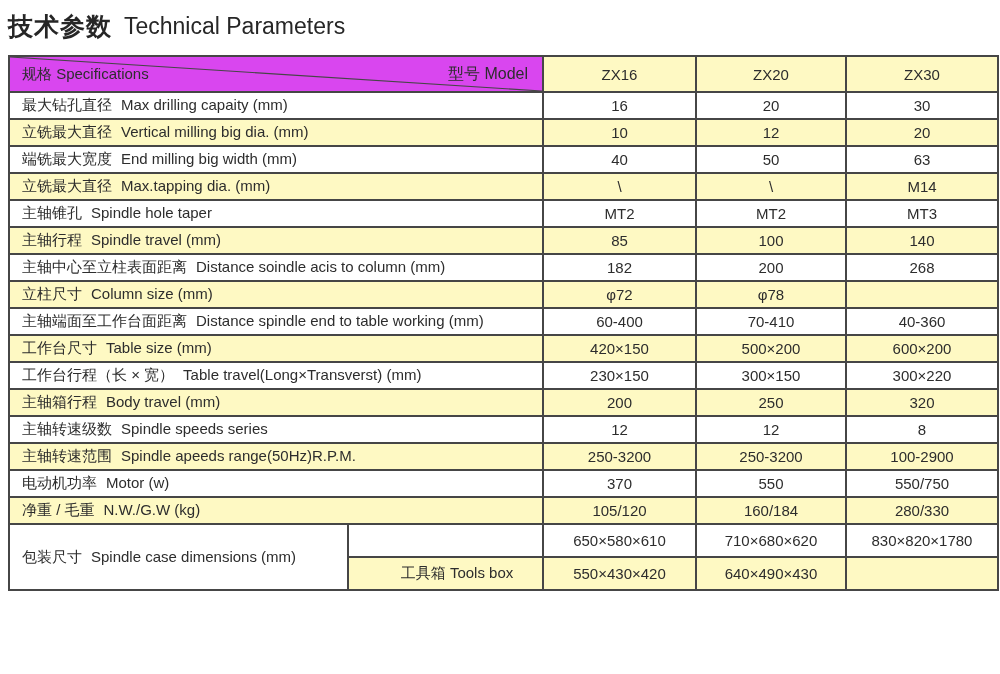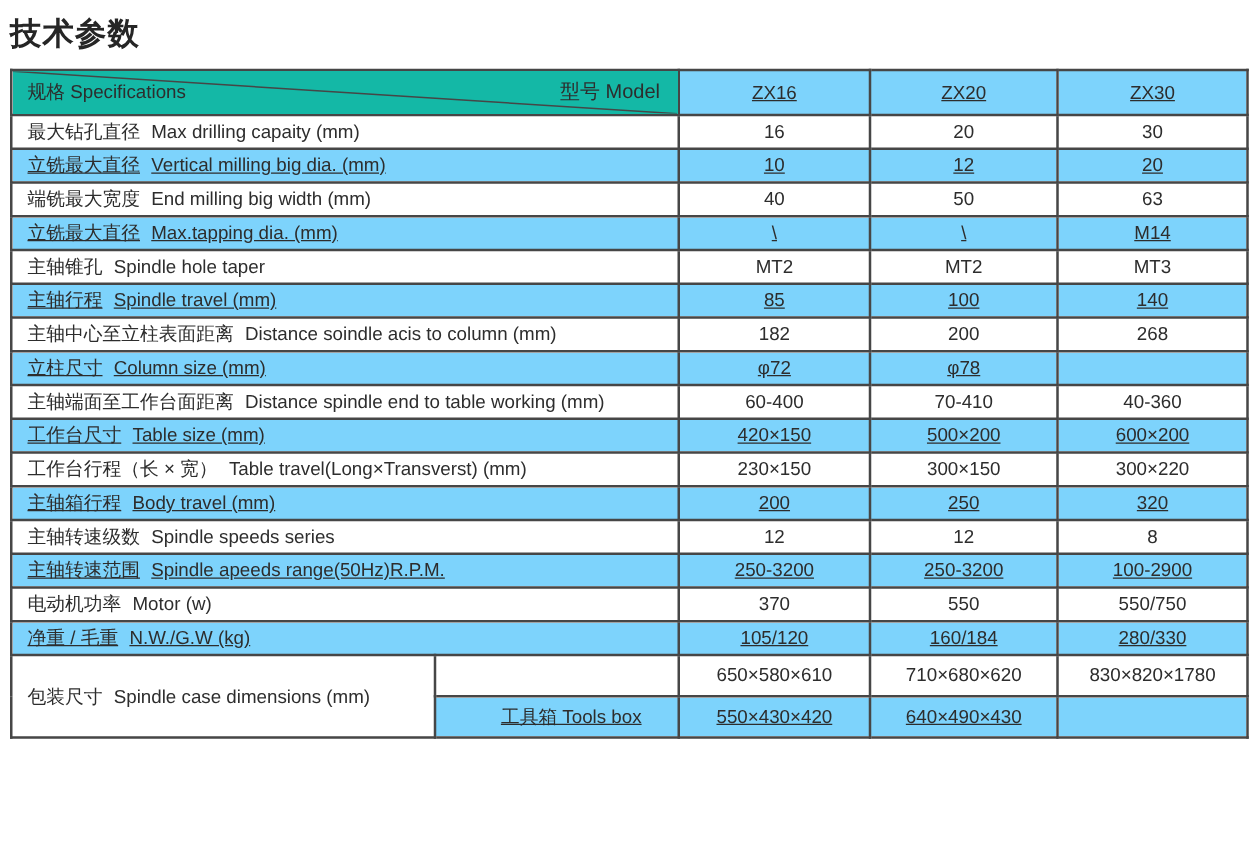--- a/index.html
+++ b/index.html
@@ -45,34 +45,34 @@
   table.params td {
     border: 2px solid #464646;
     font-size: 15px;
     color: #2d2d2d;
     overflow: hidden;
     white-space: nowrap;
   }
   tr.header-row { height: 30px; }
   tr.data-row   { height: 27px; }
   tr.pack-row   { height: 33px; }
-  td.gray { background: #7dd3fc; text-decoration: underline; }
+  td.gray { background: #fef9c3; }
   td.white { background: #ffffff; }
   td.label-cell {
     text-align: left;
     padding-left: 12px;
   }
   td.label-cell .zh { margin-right: 9px; }
   td.val-cell {
     text-align: center;
     padding: 0 2px;
   }
   td.spec-cell {
     position: relative;
-    background: #14b8a6;
+    background: #d946ef;
     padding: 17px;
     text-decoration: underline;
   }
   td.spec-cell svg {
     position: absolute;
     left: 0; top: 0;
     width: 100%; height: 100%;
     display: block;
   }
   .spec-label {
@@ -99,20 +99,21 @@
     padding-left: 24px;
   }
 </style>
 </head>
 <body>
 
 <div class="page">
 
   <h1 class="title">
     <span class="title-zh">技术参数</span>
+    <span class="title-en">Technical Parameters</span>
   </h1>
 
   <table class="params">
     <colgroup>
       <col style="width:339px">
       <col style="width:195px">
       <col style="width:153px">
       <col style="width:150px">
       <col style="width:152px">
     </colgroup>

